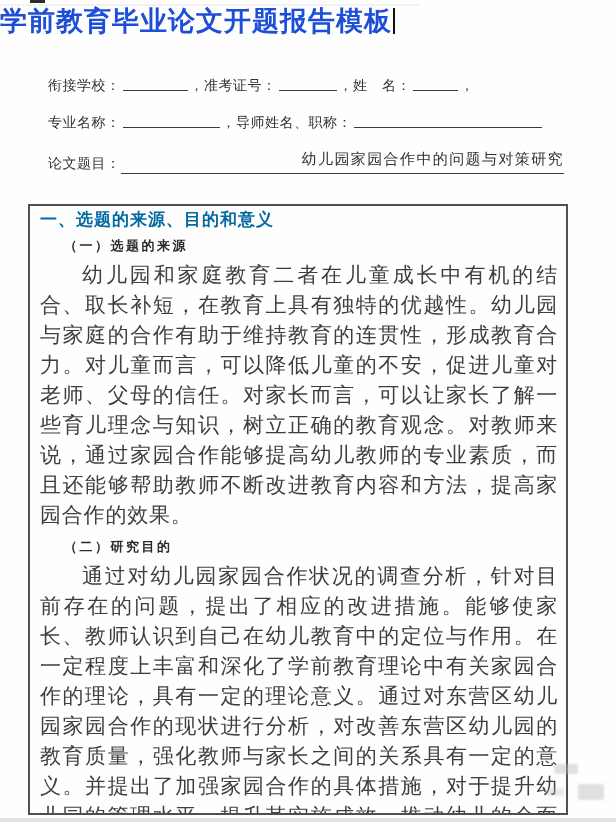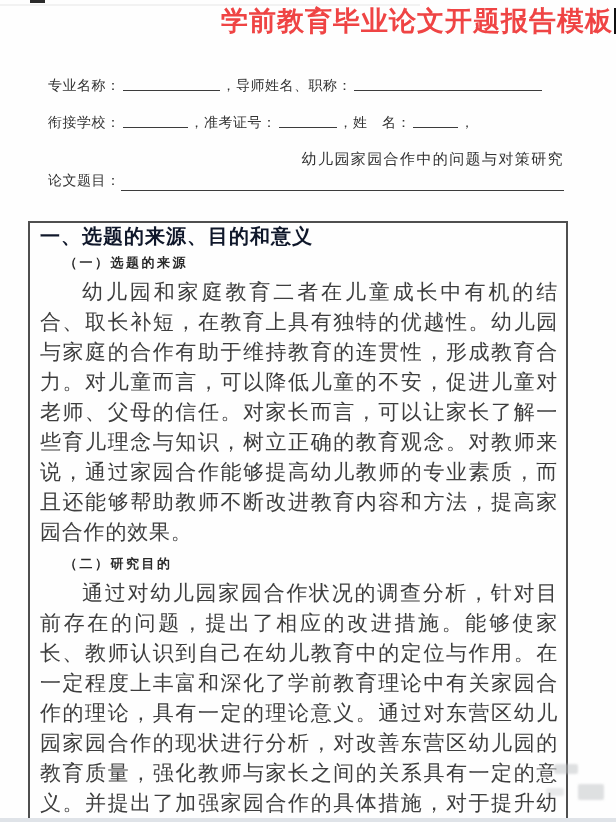--- a/index.html
+++ b/index.html
@@ -19,26 +19,26 @@
   .top-dash {
     position:absolute; left:30px; top:0;
     width:15px; height:3px; background:#2b2b2b;
   }
   .top-streak {
     position:absolute; left:0; top:4px;
     width:420px; height:2px; background:#e9e9e9; opacity:.6;
   }
   .doc-title {
     margin:4px 0 0 0;
-    text-align:right;
+    text-align:left;
     font-family:"Liberation Serif", serif;
     font-weight:bold;
     font-size:27px;
     line-height:34px;
-    color:#ef4444;
+    color:#1d4ed8;
     letter-spacing:1px;
   }
   .caret {
     display:inline-block;
     width:2px; height:26px;
     background:#111;
     vertical-align:-4px;
     margin-left:1px;
   }
   .form {
@@ -62,40 +62,40 @@
   .b-school  { width:65px; }
   .b-examno  { width:58px; }
   .b-name    { width:45px; }
   .b-major   { width:97px; }
   .b-advisor { width:188px; }
   .thesis-row { display:flex; align-items:flex-end;text-align:right; }
   .flabel { flex:0 0 auto; }
   .thesis-line {
     flex:1 1 auto;
     border-bottom:1.6px solid #3c3c3c;
-    padding:0 0 20px 14px;
+    padding:0 0 3px 14px;
   }
   .thesis-value {
     font-size:15px;
     letter-spacing:1.4px;
     color:#303030;
   }
   .report-box {
     margin:30px 0 0 28px;
     width:540px;
     height:611px;
     border:2px solid #4f4f4f;
     padding:4px 8px 0 10px;
     overflow:hidden;
     background:#fefefe;
   }
   .sec-title {
-    font-size:20px;
+    font-size:17px;
     font-weight:600;
-    color:#0f172a;
+    color:#0369a1;
     line-height:19px;
     letter-spacing:1px;
   }
   .sub-heading {
     font-family:"Liberation Serif", serif;
     font-weight:bold;
     font-size:13px;
     color:#2a2a2a;
     line-height:21px;
     letter-spacing:2.5px;
@@ -140,25 +140,25 @@
 <div class="page">
 
   <div class="top-dash"></div>
   <div class="top-streak"></div>
 
   <h1 class="doc-title"><span>学前教育毕业论文开题报告模板</span><span class="caret"></span></h1>
 
   <div class="form">
 
     <div class="form-row">
-      <span class="flabel">专业名称：</span><span class="blank b-major"></span><span class="flabel">，导师姓名、职称：</span><span class="blank b-advisor"></span>
+      <span class="flabel">衔接学校：</span><span class="blank b-school"></span><span class="flabel">，准考证号：</span><span class="blank b-examno"></span><span class="flabel">，姓　名：</span><span class="blank b-name"></span><span class="flabel">，</span>
     </div>
 
     <div class="form-row">
-      <span class="flabel">衔接学校：</span><span class="blank b-school"></span><span class="flabel">，准考证号：</span><span class="blank b-examno"></span><span class="flabel">，姓　名：</span><span class="blank b-name"></span><span class="flabel">，</span>
+      <span class="flabel">专业名称：</span><span class="blank b-major"></span><span class="flabel">，导师姓名、职称：</span><span class="blank b-advisor"></span>
     </div>
 
     <div class="form-row thesis-row">
       <span class="flabel">论文题目：</span>
       <span class="thesis-line">
         <span class="thesis-value">幼儿园家园合作中的问题与对策研究</span>
       </span>
     </div>
 
   </div>

